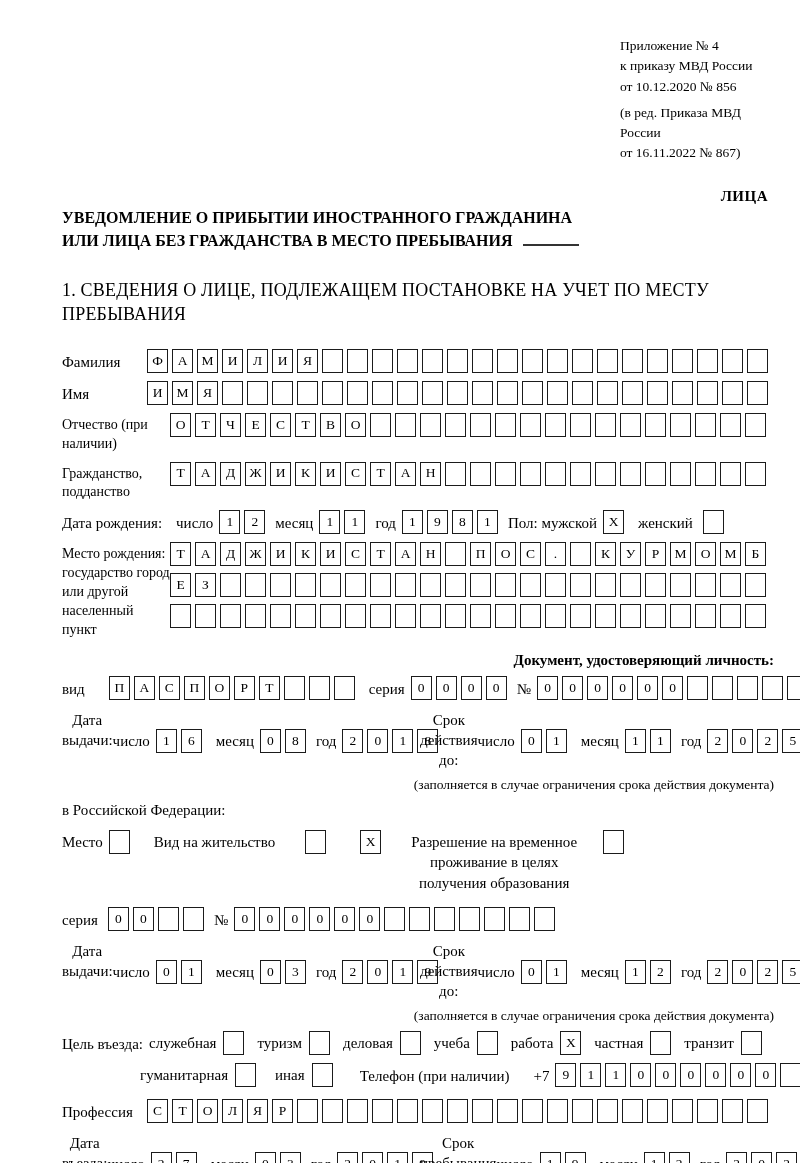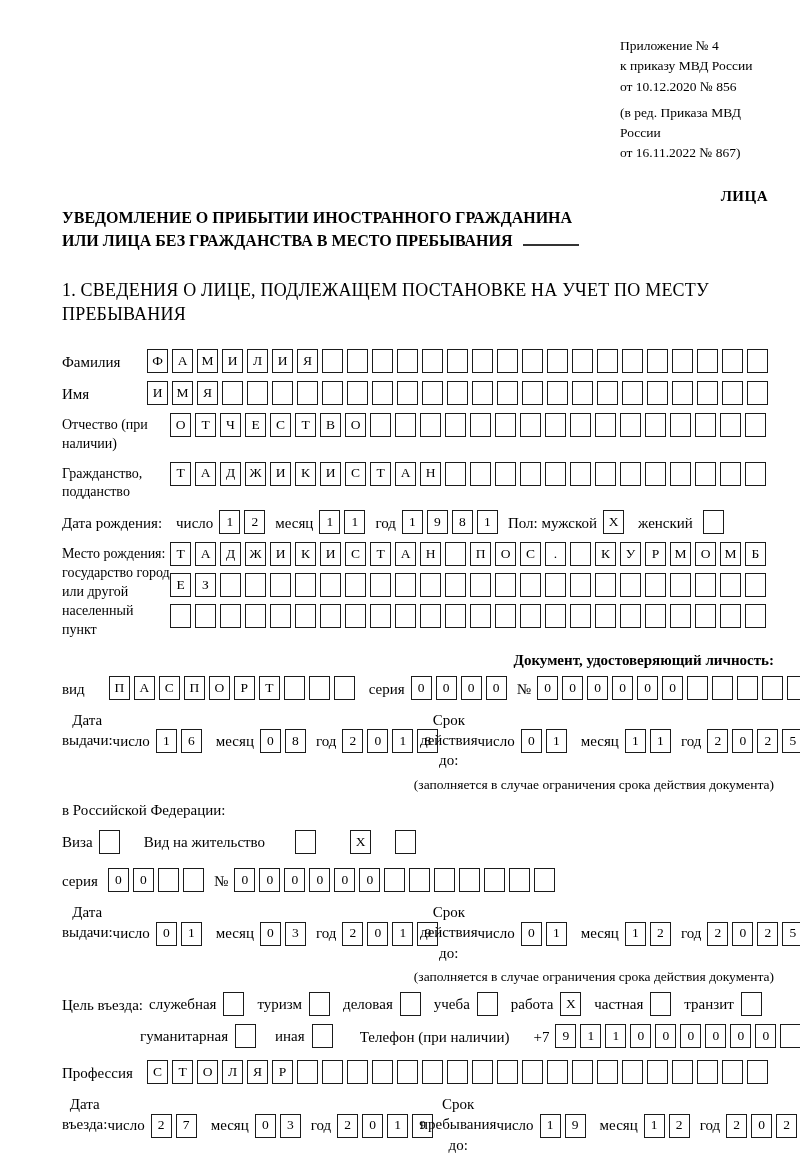--- a/index.html
+++ b/index.html
@@ -396,37 +396,38 @@
           </span>
       </div>
     </div>
   </div>
   <div class="restrict-note">(заполняется в случае ограничения срока действия документа)</div>
 
   <div style="margin-top:6px">в Российской Федерации:</div>
 
   <div class="permits">
     <span class="permit">
-      <span class="plabel">Виза</span>
+      <span class="plabel">Место</span>
       <span class="cells gap6">
           <span class="cell"></span>
         </span>
     </span>
     <span class="permit gap24">
       <span class="plabel">Вид на жительство</span>
       <span class="cells" style="margin-left:30px">
           <span class="cell"></span>
         </span>
     </span>
     <span class="permit gap24">
       <span class="cells gap10">
           <span class="cell">X</span>
         </span>
     </span>
     <span class="permit gap14">
+      <span class="plabel narrow3">Разрешение на временное проживание в целях получения образования</span>
       <span class="cells gap10">
           <span class="cell"></span>
         </span>
     </span>
   </div>
 
   <div class="row" style="margin-top:14px">
     <span class="inlbl">серия</span>
     <span class="cells gap10">
         <span class="cell">0</span>

